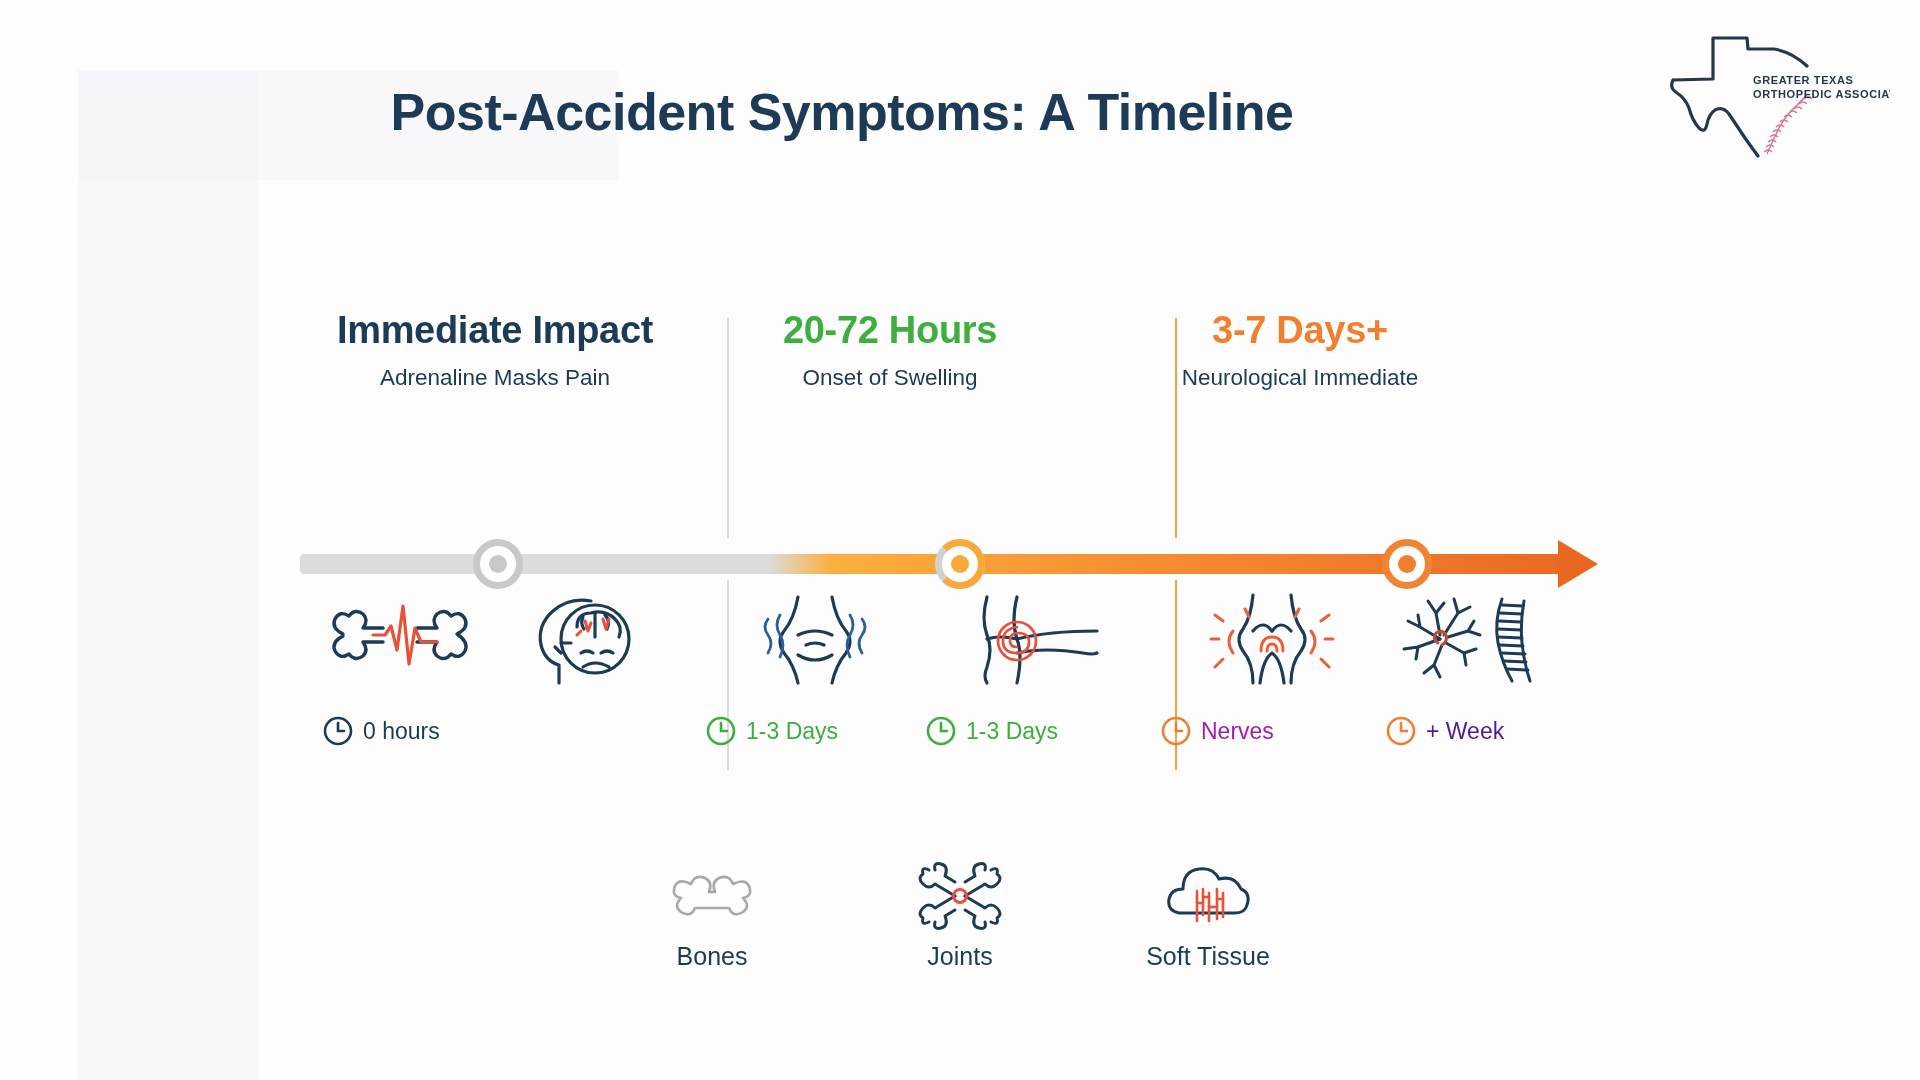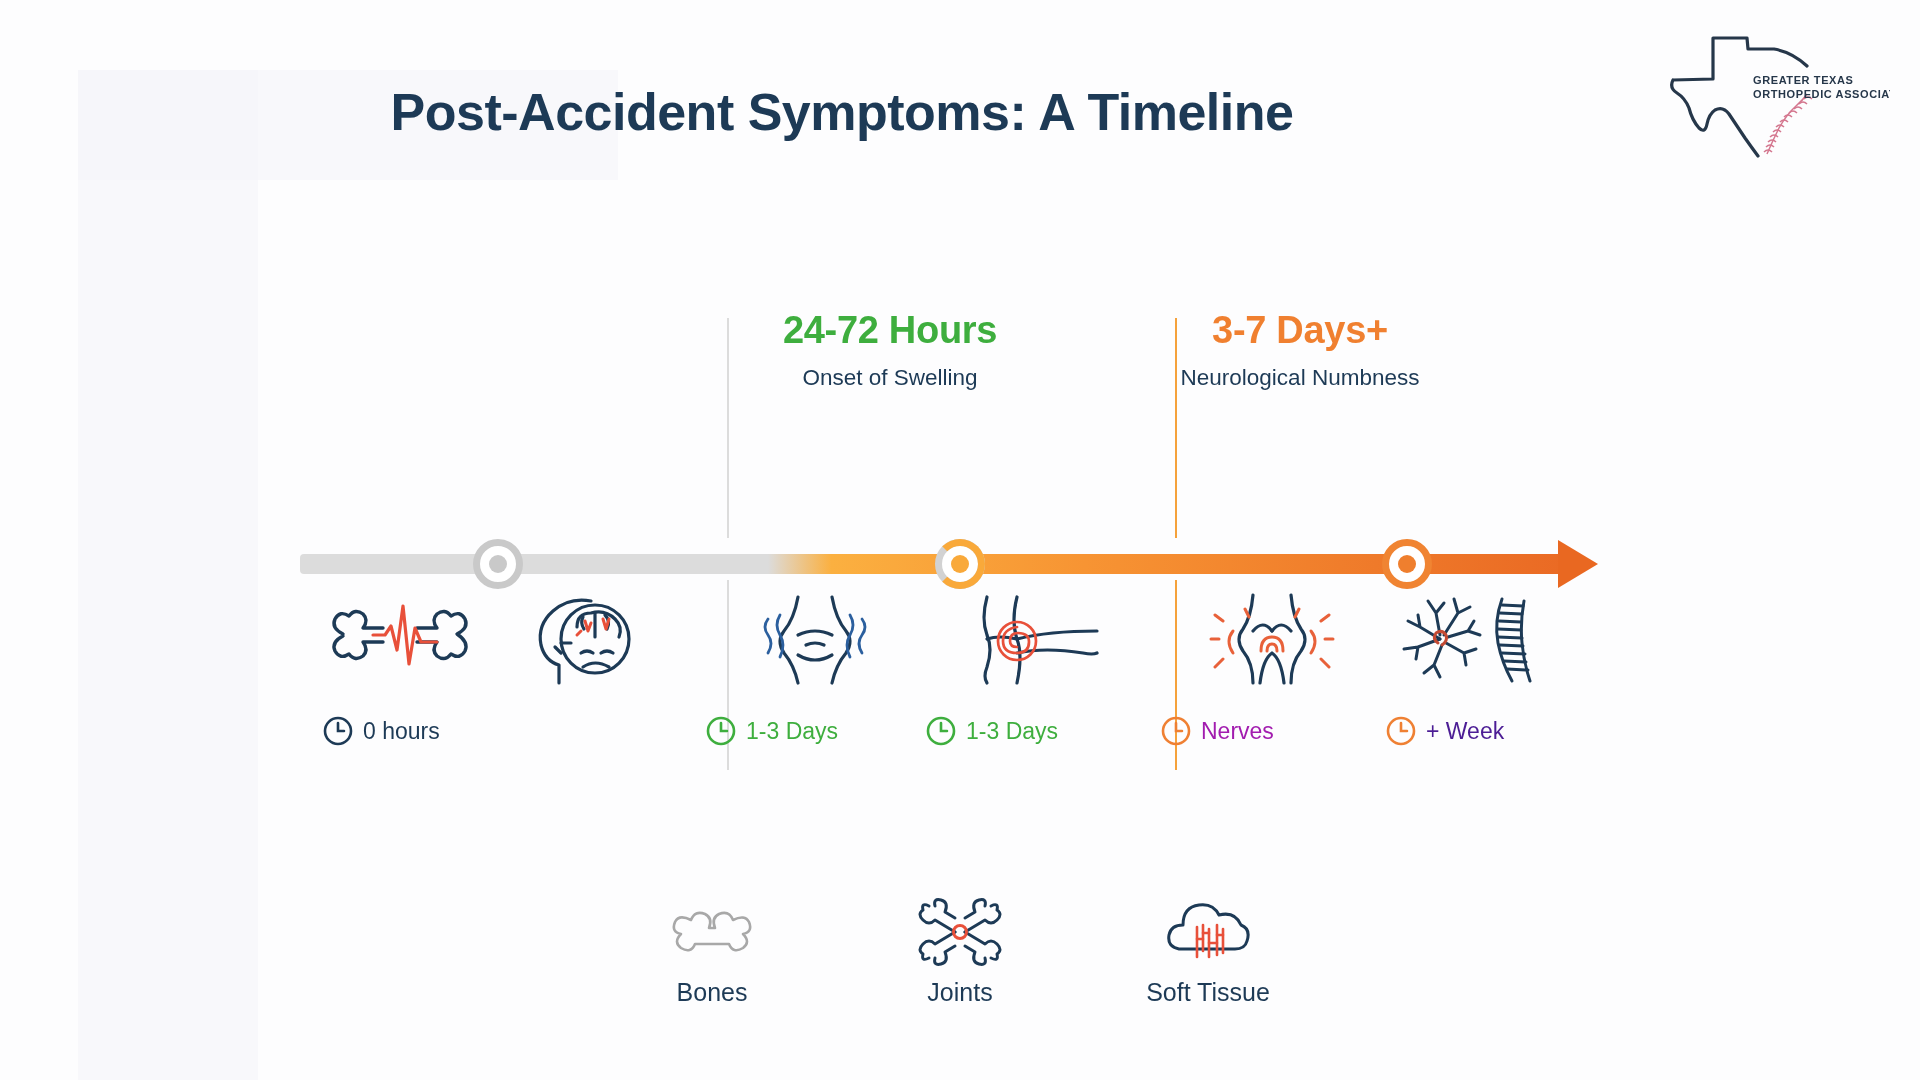--- a/index.html
+++ b/index.html
@@ -212,21 +212,21 @@
   }
   .cl1 { left: 22px; }
   .cl2 { left: 405px; }
   .cl3 { left: 625px; }
   .cl4 { left: 860px; }
   .cl5 { left: 1085px; }
 
   
   .legend {
     position: absolute;
-    top: 896px;
+    top: 860px;
     left: 0;
     width: 1920px;
     display: flex;
     justify-content: center;
     gap: 78px;
   }
   .legend-item {
     width: 170px;
     text-align: center;
   }
@@ -276,32 +276,36 @@
       </g>
       <text x="98" y="62" font-family="'Liberation Sans',sans-serif" font-size="11" font-weight="bold" fill="#26374a" letter-spacing="0.6">GREATER TEXAS</text>
       <text x="98" y="76" font-family="'Liberation Sans',sans-serif" font-size="11" font-weight="bold" fill="#26374a" letter-spacing="0.6">ORTHOPEDIC  ASSOCIATES</text>
     </svg>
   </div>
 
   <div class="title">Post-Accident Symptoms: A Timeline</div>
 
   <div class="phases">
 
+    <div class="phase p1">
+      <div class="phase-title" style="color:#1d3a56">Immediate Impact</div>
+      <div class="phase-sub">Adrenaline Masks Pain</div>
+    </div>
 
     <div class="phase p2">
-      <div class="phase-title" style="color:#3eae3e">24-72 Hours</div>
+      <div class="phase-title" style="color:#3eae3e">20-72 Hours</div>
       <div class="phase-sub">
         <div>Onset of Swelling</div>
       </div>
     </div>
 
     <div class="phase p3">
       <div class="phase-title" style="color:#f08030">3-7 Days+</div>
       <div class="phase-sub">
-        <div>Neurological Numbness</div>
+        <div>Neurological Immediate</div>
       </div>
     </div>
   </div>
 
   <div class="divider d-gray" style="left:727px;"></div>
   <div class="divider d-gray low" style="left:727px;"></div>
   <div class="divider d-orange" style="left:1175px;"></div>
   <div class="divider d-orange low" style="left:1175px;"></div>
 
   <div class="timeline">

